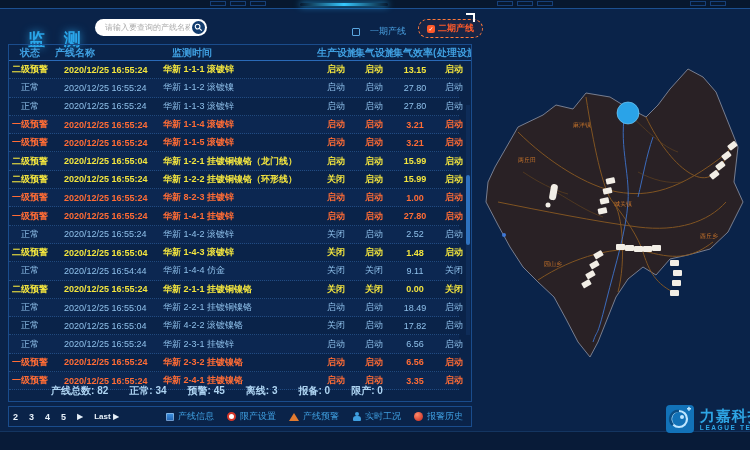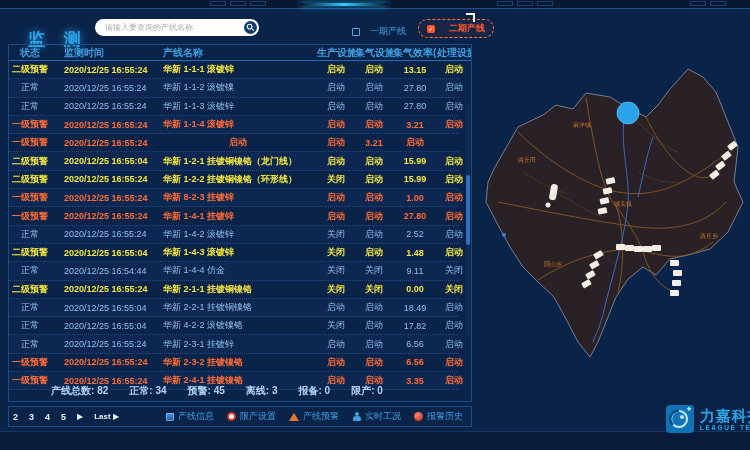--- a/index.html
+++ b/index.html
@@ -10,29 +10,29 @@
   .topstrip{position:absolute;left:0;top:0;width:750px;height:9px;background:#07182f;border-bottom:1px solid #1c5090;}
   .deco-rects{position:absolute;top:1px;display:flex;gap:4px;}
   .deco-rect{width:16px;height:5px;border:1px solid #16407a;}
   .glowbar{position:absolute;left:300px;top:3px;width:88px;height:3px;border-radius:3px;
            background:linear-gradient(90deg,rgba(53,200,255,0),#35c8ff,rgba(53,200,255,0));
            box-shadow:0 0 7px #2db4ff;}
 
   
   .page-title{position:absolute;left:28px;top:28px;font-size:17px;font-weight:bold;color:#2aa6ea;
               letter-spacing:7px;text-shadow:0 0 9px rgba(42,166,234,.85);}
-  .searchbox{position:absolute;left:95px;top:19px;width:164px;height:17px;background:#fff;border-radius:9px;
+  .searchbox{position:absolute;left:95px;top:19px;width:112px;height:17px;background:#fff;border-radius:9px;
              display:flex;align-items:center;padding:0 2px 0 8px;}
   .searchbox input{flex:1;border:none;outline:none;background:transparent;font-size:8px;color:#444;min-width:0;}
   .searchbox input::placeholder{color:#a9a9a9;}
   .search-btn{width:13px;height:13px;border-radius:50%;background:#123c6e;display:flex;align-items:center;justify-content:center;flex:0 0 13px;}
   .phase1{position:absolute;left:352px;top:25px;display:flex;align-items:center;gap:10px;font-size:9px;color:#4aa0e0;}
   .chk{width:8px;height:8px;border:1px solid #5aa6e0;border-radius:1px;background:transparent;display:inline-block;}
   .phase2{position:absolute;left:418px;top:19px;height:19px;border:1px dashed #ff7a3c;border-radius:10px;
-          display:flex;align-items:center;gap:14px;padding:0 8px;color:#ff5a2a;font-size:9px;font-weight:bold;background:rgba(255,90,42,.06);}
+          display:flex;align-items:center;gap:3px;padding:0 8px;color:#ff5a2a;font-size:9px;font-weight:bold;background:rgba(255,90,42,.06);}
   .phase2 .chk-on{width:8px;height:8px;background:#ff5a2a;border-radius:2px;color:#fff;font-size:6px;line-height:8px;text-align:center;display:inline-block;}
   .corner{position:absolute;left:466px;top:13px;width:9px;height:9px;border-top:2px solid #fff;border-right:2px solid #fff;}
 
   
   .table-panel{position:absolute;left:8px;top:44px;width:464px;height:358px;border:1px solid #1a4c8c;}
   .thead,.trow{display:grid;grid-template-columns:42px 108px 158px 38px 38px 44px 34px;align-items:center;}
   .thead{height:16px;color:#3f9fe0;font-weight:bold;font-size:10px;border-bottom:1px solid #2a6ab8;}
   .tbody{position:absolute;left:0;top:16px;right:12px;}
   .trow{height:18.3px;font-size:9px;border-bottom:1px dotted rgba(60,120,190,.45);}
   .trow.alt{background:rgba(16,48,96,.35);}
@@ -118,22 +118,22 @@
 
   <div class="phase2">
     <span class="chk-on">✓</span>
     <span>二期产线</span>
   </div>
   <div class="corner"></div>
 
   <div class="table-panel">
     <div class="thead">
       <div class="cell c-status">状态</div>
+      <div class="cell c-name">产线名称</div>
       <div class="cell c-time">监测时间</div>
-      <div class="cell c-name">产线名称</div>
       <div class="cell c-production">生产设施</div>
       <div class="cell c-gas">集气设施</div>
       <div class="cell c-efficiency">集气效率(m³/s)</div>
       <div class="cell c-treatment">处理设施</div>
     </div>
     <div class="tbody">
         <div class="trow lv-warn2">
           <div class="cell c-status">二级预警</div>
           <div class="cell c-time">2020/12/25 16:55:24</div>
           <div class="cell c-name">华新 1-1-1 滚镀锌</div>
@@ -165,20 +165,21 @@
           <div class="cell c-time">2020/12/25 16:55:24</div>
           <div class="cell c-name">华新 1-1-4 滚镀锌</div>
           <div class="cell c-production">启动</div>
           <div class="cell c-gas">启动</div>
           <div class="cell c-efficiency">3.21</div>
           <div class="cell c-treatment">启动</div>
         </div>
         <div class="trow lv-warn1">
           <div class="cell c-status">一级预警</div>
           <div class="cell c-time">2020/12/25 16:55:24</div>
+          <div class="cell c-name">华新 1-1-5 滚镀锌</div>
           <div class="cell c-production">启动</div>
           <div class="cell c-gas">启动</div>
           <div class="cell c-efficiency">3.21</div>
           <div class="cell c-treatment">启动</div>
         </div>
         <div class="trow lv-warn2 alt">
           <div class="cell c-status">二级预警</div>
           <div class="cell c-time">2020/12/25 16:55:04</div>
           <div class="cell c-name">华新 1-2-1 挂镀铜镍铬（龙门线）</div>
           <div class="cell c-production">启动</div>

